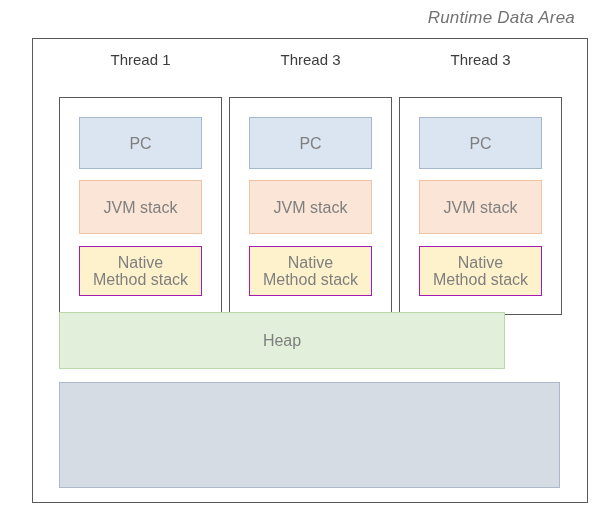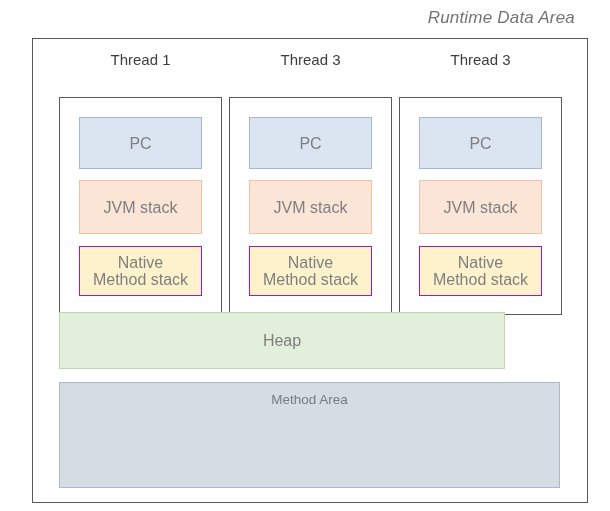--- a/index.html
+++ b/index.html
@@ -190,17 +190,16 @@
         </div>
       </div>
 
     </div>
 
     <div class="cell heap-box">
       <span>Heap</span>
     </div>
 
     <div class="method-area-box">
-      <div class="method-area-label">Method Area</div>
     </div>
 
   </div>
 </div>
 
 </body></html>

